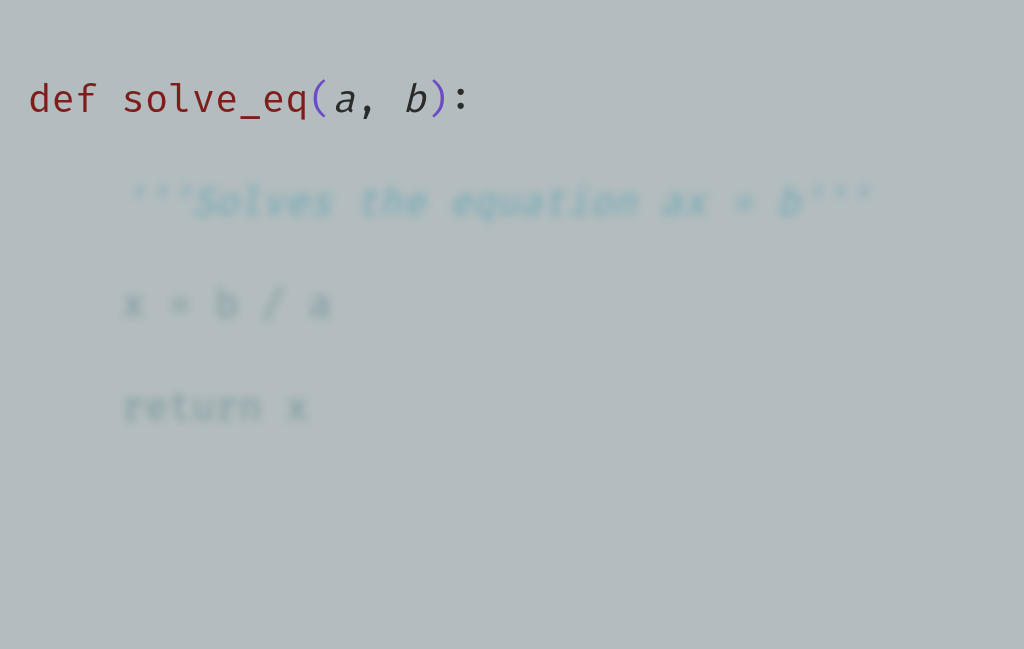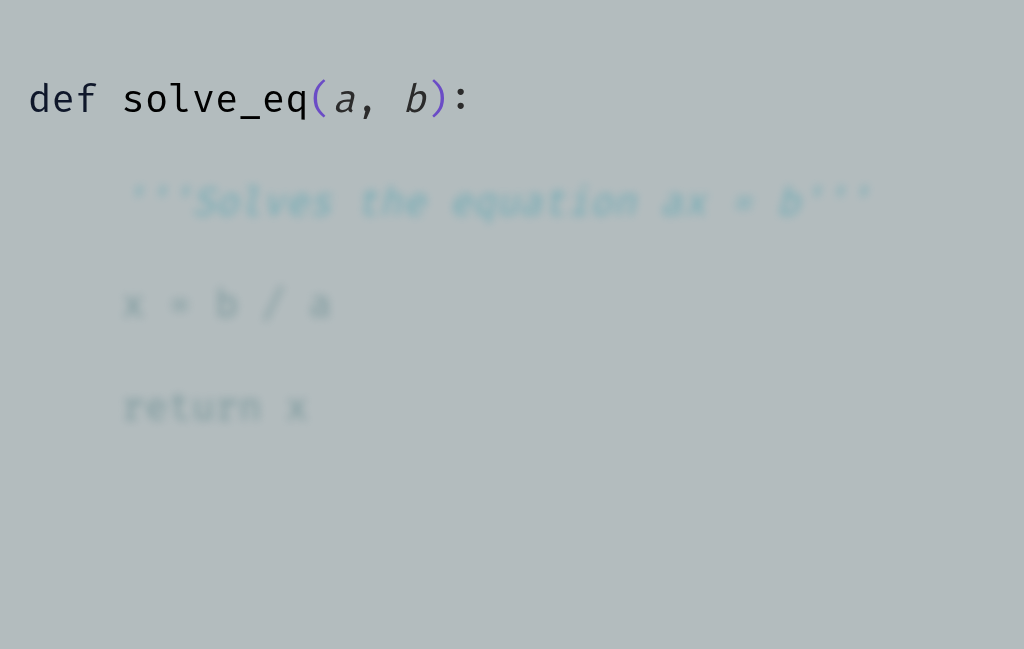--- a/index.html
+++ b/index.html
@@ -18,22 +18,22 @@
       white-space: pre;
       position: relative;
     }
     .line {
       display: block;
     }
     .blurred {
       filter: blur(4px);
       opacity: 0.75;
     }
-    .t-keyword { color: #0f172a; }         
-    .t-func { color: #000000; }            
+    .t-keyword { color: #7f1d1d; }         
+    .t-func { color: #7f1d1d; }            
     .t-paren { color: #6b4cc6; }           
     .t-var { color: #2b2b2b; font-style: italic; } 
     .t-ident { color: #2b2b2b; }           
     .t-punct { color: #2b2b2b; }           
     .t-op { color: #2b2b2b; }
     .t-num { color: #6b4cc6; }             
     .t-docstring { color: #5aa6b3; font-style: italic; }
     .t-blur { color: #6a8e93; }
   </style>
 </head>

